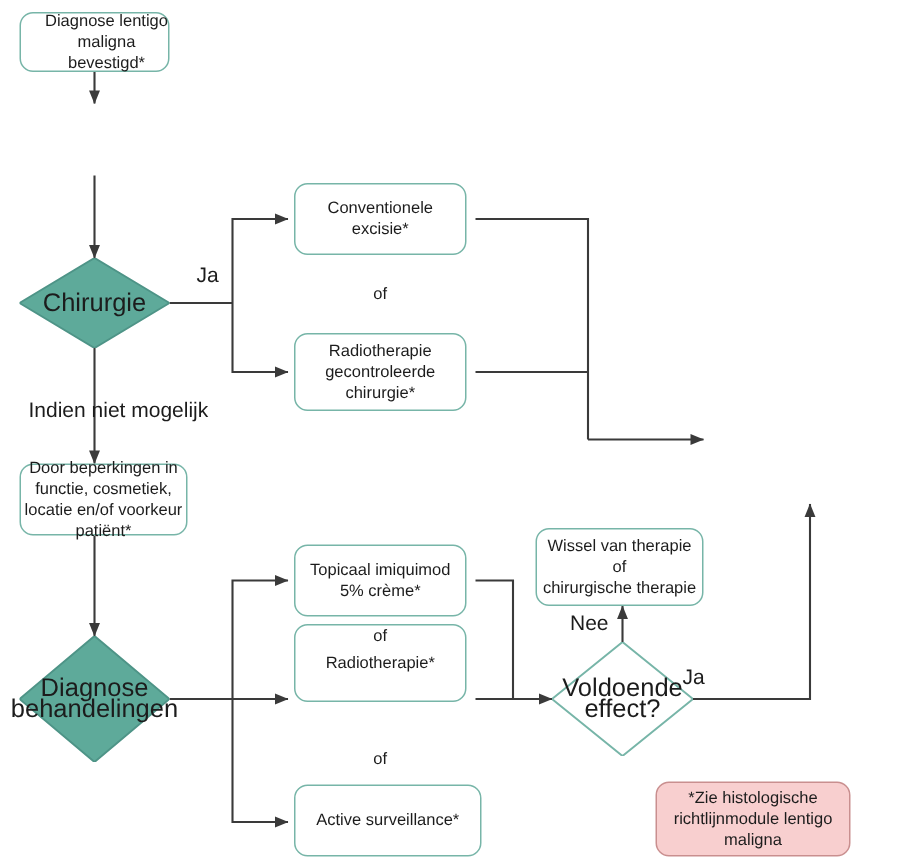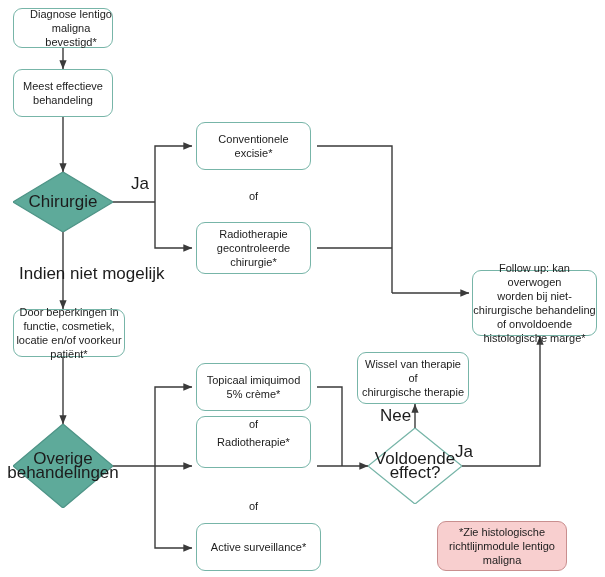--- a/index.html
+++ b/index.html
@@ -57,21 +57,21 @@
     position:relative;
     z-index:2;
     text-align:center;
     font-size:17px;
     line-height:14px;
     color:#1c1c1c;
     white-space:pre-line;
   }
   .edge-label{
     position:absolute;
-    font-size:17px;
+    font-size:14px;
     line-height:13px;
     color:#1c1c1c;
     white-space:nowrap;
   }
   .or-label{
     position:absolute;
     font-size:11px;
     color:#1c1c1c;
     text-align:center;
     white-space:nowrap;
@@ -118,44 +118,40 @@
 
       <path d="M462,466 L540,466 L540,336" marker-end="url(#arrow)"></path>
     </g>
   </svg>
 
   <div class="node box" style="left:13px; top:8px; width:100px; height:40px;padding-left:16px;">
     <span>Diagnose lentigo
 maligna bevestigd*</span>
   </div>
 
-  <div class="node box" style="left:13px; top:69px; width:100px; height:48px;">
-    <span>Meest effectieve
-behandeling</span>
-  </div>
 
   <div class="diamond-wrap" style="left:13px; top:172px; width:100px; height:60px;">
     <svg class="diamond-shape" viewBox="0 0 100 60" preserveAspectRatio="none">
       <polygon points="50,0 100,30 50,60 0,30" fill="#5eaa9a" stroke="#4e9487" stroke-width="1.3"></polygon>
     </svg>
     <span class="diamond-label">Chirurgie</span>
   </div>
 
   <div class="node box" style="left:13px; top:309px; width:112px; height:48px;">
     <span>Door beperkingen in
 functie, cosmetiek,
 locatie en/of voorkeur
 patiënt*</span>
   </div>
 
   <div class="diamond-wrap" style="left:13px; top:424px; width:100px; height:84px;">
     <svg class="diamond-shape" viewBox="0 0 100 84" preserveAspectRatio="none">
       <polygon points="50,0 100,42 50,84 0,42" fill="#5eaa9a" stroke="#4e9487" stroke-width="1.3"></polygon>
     </svg>
-    <span class="diamond-label">Overige
+    <span class="diamond-label">Diagnose
 behandelingen</span>
   </div>
 
   <div class="node box" style="left:196px; top:122px; width:115px; height:48px;">
     <span>Conventionele
 excisie*</span>
   </div>
 
   <div class="node box" style="left:196px; top:222px; width:115px; height:52px;">
     <span>Radiotherapie
@@ -183,27 +179,20 @@
     <span class="diamond-label">Voldoende
 effect?</span>
   </div>
 
   <div class="node box" style="left:357px; top:352px; width:112px; height:52px;">
     <span>Wissel van therapie
 of
 chirurgische therapie</span>
   </div>
 
-  <div class="node box" style="left:472px; top:270px; width:125px; height:66px;">
-    <span>Follow up: kan overwogen
-worden bij niet-
-chirurgische behandeling
-of onvoldoende
-histologische marge*</span>
-  </div>
 
   <div class="node box pink" style="left:437px; top:521px; width:130px; height:50px;">
     <span>*Zie histologische
 richtlijnmodule lentigo
 maligna</span>
   </div>
 
   <div class="edge-label" style="left:131px; top:177px;">Ja</div>
 
   <div class="edge-label" style="left:19px; top:267px;">Indien niet mogelijk</div>

